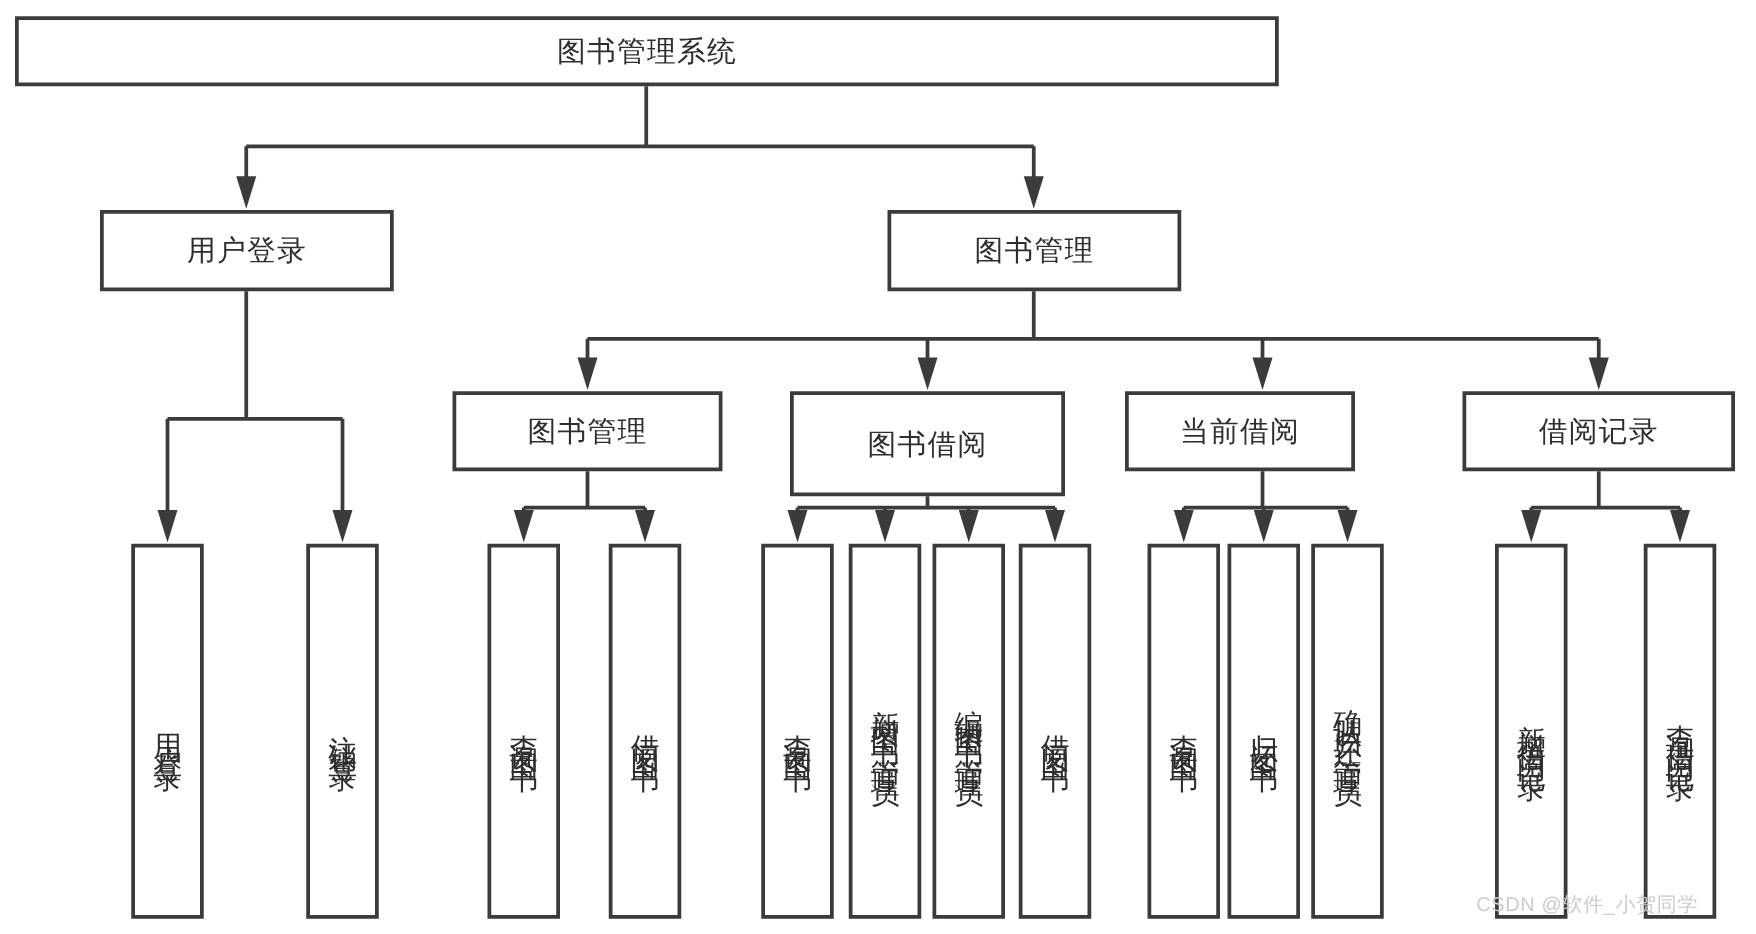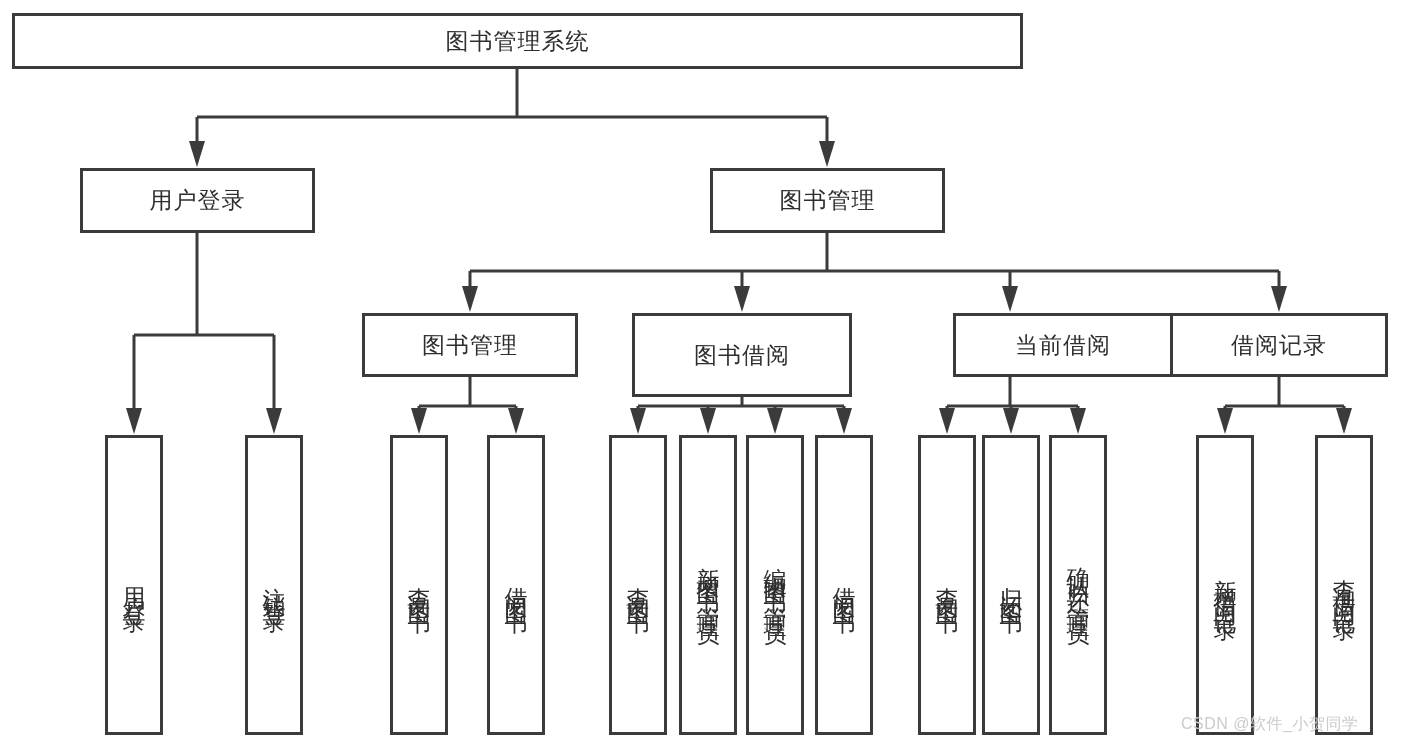--- a/index.html
+++ b/index.html
@@ -97,21 +97,21 @@
   <div class="box" style="left:710px;top:168px;width:235px;height:65px;">
     <span>图书管理</span>
   </div>
 
   <div class="box" style="left:362px;top:313px;width:216px;height:64px;">
     <span>图书管理</span>
   </div>
   <div class="box" style="left:632px;top:313px;width:220px;height:84px;">
     <span>图书借阅</span>
   </div>
-  <div class="box" style="left:953px;top:313px;width:220px;height:64px;">
+  <div class="box" style="left:900px;top:313px;width:184px;height:64px;">
     <span>当前借阅</span>
   </div>
   <div class="box" style="left:1170px;top:313px;width:218px;height:64px;">
     <span>借阅记录</span>
   </div>
 
   <div class="box leaf" style="left:105px;top:435px;width:58px;height:300px;">
     <span>用户登录</span>
   </div>
   <div class="box leaf" style="left:245px;top:435px;width:58px;height:300px;">

